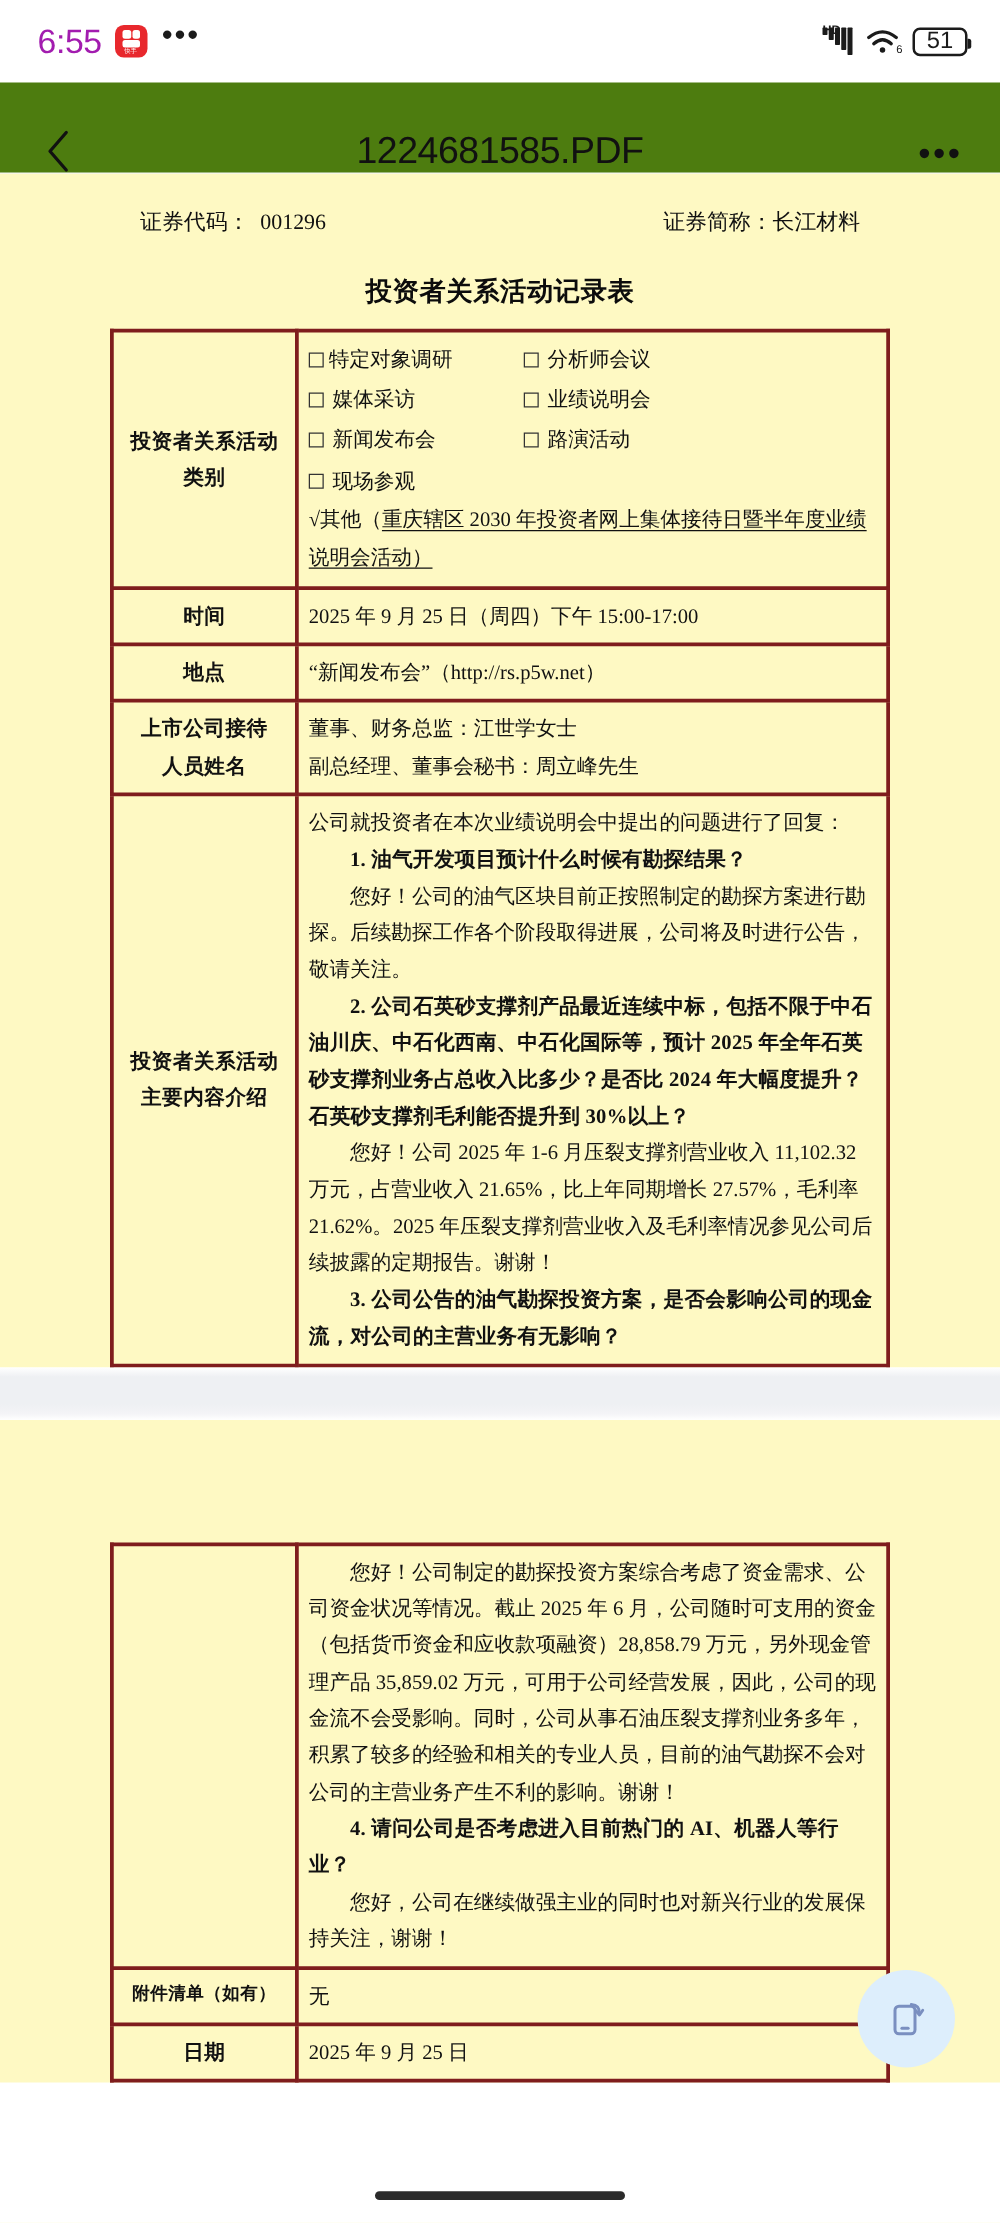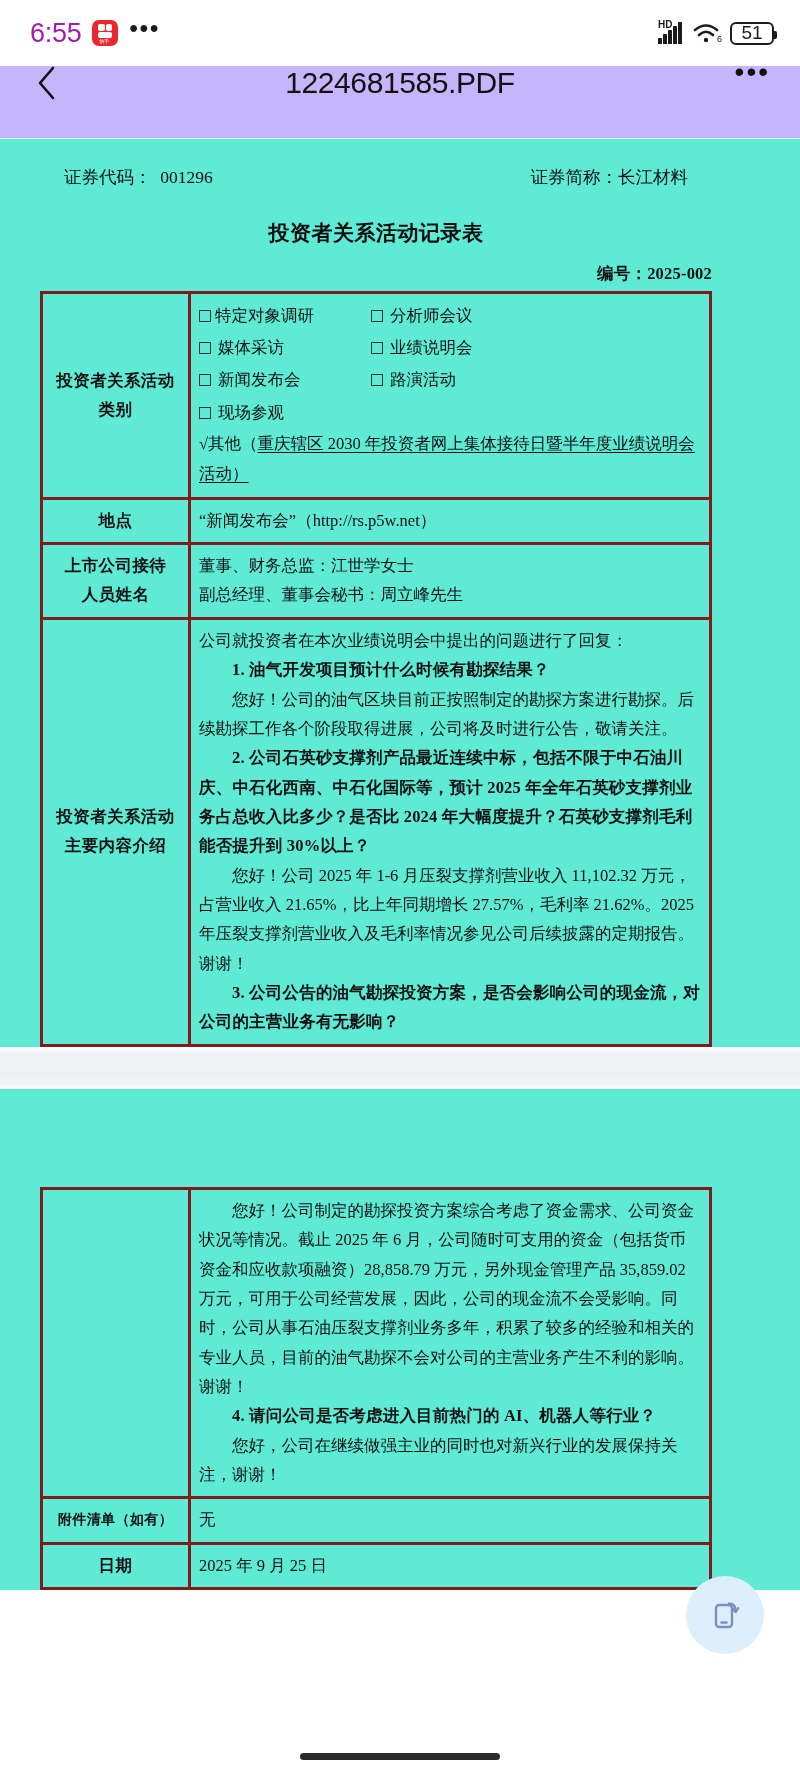--- a/index.html
+++ b/index.html
@@ -62,21 +62,21 @@
     font-size: 25px;
     color:#1b1b1b;
     letter-spacing: 1.5px;
     line-height: 0.5;
     padding-bottom: 9px;
   }
   .sb-right {
     margin-left:auto;
     display:flex; align-items:center; gap:10px;
   }
-  .sig-wrap { position:relative; display:flex; align-items:flex-end; gap:1px; height:22px; }
+  .sig-wrap { position:relative; display:flex; gap:1px; height:22px; }
   .sig-wrap .hd {
     position:absolute; top:-3px; left:0;
     font-family:"Liberation Sans",sans-serif;
     font-size:10px; font-weight:700; color:#1b1b1b;
   }
   .sig-bar { width:4px; background:#1b1b1b; border-radius:0.6px; }
   .wifi-wrap { position:relative; width:28px; height:22px; }
   .wifi-wrap .six {
     position:absolute; right:-2px; bottom:0px;
     font-family:"Liberation Sans",sans-serif;
@@ -94,24 +94,24 @@
     width:3px; height:8px; background:#1b1b1b; border-radius:0 2px 2px 0;
   }
   .bat span {
     font-family:"Liberation Sans",sans-serif;
     font-size:19px; color:#1b1b1b;
   }
 
   
   .titlebar {
     height: 72px;
-    display:flex; align-items:flex-start;
+    display:flex; align-items:flex-end;
     padding: 0 30px;
     position: relative;
-    background:#c4b5fd;
+    background:#4d7c0f;
   }
   .back-icon {
     width:34px; height:34px;
     display:flex; align-items:center; justify-content:center;
     cursor:pointer;
   }
   .back-icon svg { display:block; }
   .doc-title {
     position:absolute; left:0; right:0;
     text-align:center;
@@ -134,22 +134,22 @@
   .titlebar-sep {
     height:1px; background:#ececec; width:100%;
   }
 
   
   .docarea {
     background:#ffffff;
     position:relative;
   }
   .page {
-    background:#5eead4;
-    padding: 26px 88px 0 40px;
+    background:#fef9c3;
+    padding: 26px 88px 0 88px;
   }
   .page2 { padding-top: 0; }
   .page-gap {
     height: 42px;
     background: linear-gradient(#ffffff 0%, #eef0f3 18%, #eef0f3 70%, #f4f4f7 88%, #ffffff 100%);
   }
 
   .hdr-row {
     display:flex;
     font-size: 17.5px;
@@ -305,21 +305,20 @@
   <div class="docarea">
 
     <div class="page">
 
       <div class="hdr-row">
         <div class="hdr-left">证券代码：  001296</div>
         <div class="hdr-right">证券简称：长江材料</div>
       </div>
 
       <div class="doc-h2">投资者关系活动记录表</div>
-      <div class="doc-no">编号：2025-002</div>
 
       <table class="irtable">
         <tbody>
 
           <tr>
             <td class="lab mid">
               <div>投资者关系活动</div>
               <div>类别</div>
             </td>
             <td class="val">
@@ -354,20 +353,24 @@
                 </div>
                 <div></div>
               </div>
               <div class="other-line">
                 <span class="tick">√</span><span>其他（</span><span class="u">重庆辖区 2030 年投资者网上集体接待日暨半年度业绩说明会活动）</span>
               </div>
             </td>
           </tr>
 
 
+          <tr>
+            <td class="lab mid">时间</td>
+            <td class="val center-v">2025 年 9 月 25 日（周四）下午 15:00-17:00</td>
+          </tr>
 
           <tr>
             <td class="lab mid">地点</td>
             <td class="val center-v">“新闻发布会”（http://rs.p5w.net）</td>
           </tr>
 
           <tr>
             <td class="lab mid">
               <div>上市公司接待</div>
                 <div>人员姓名</div>

